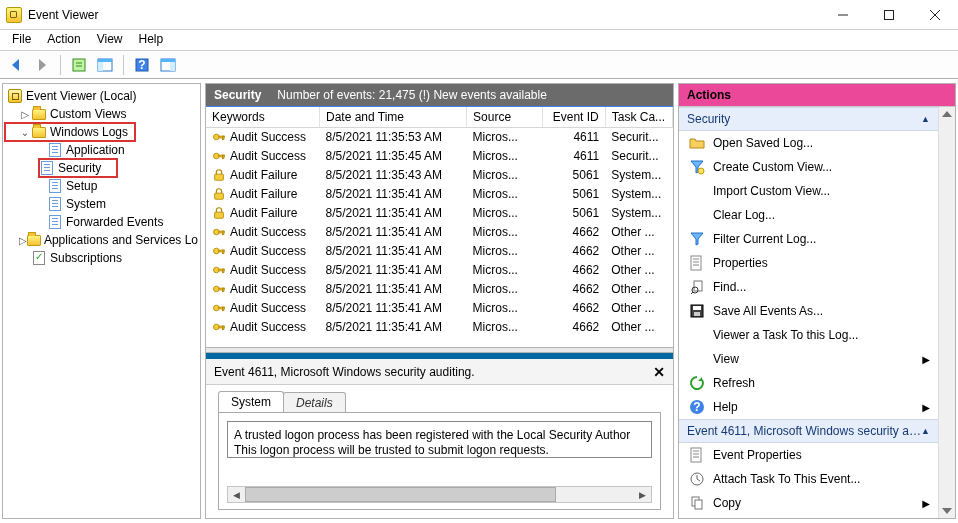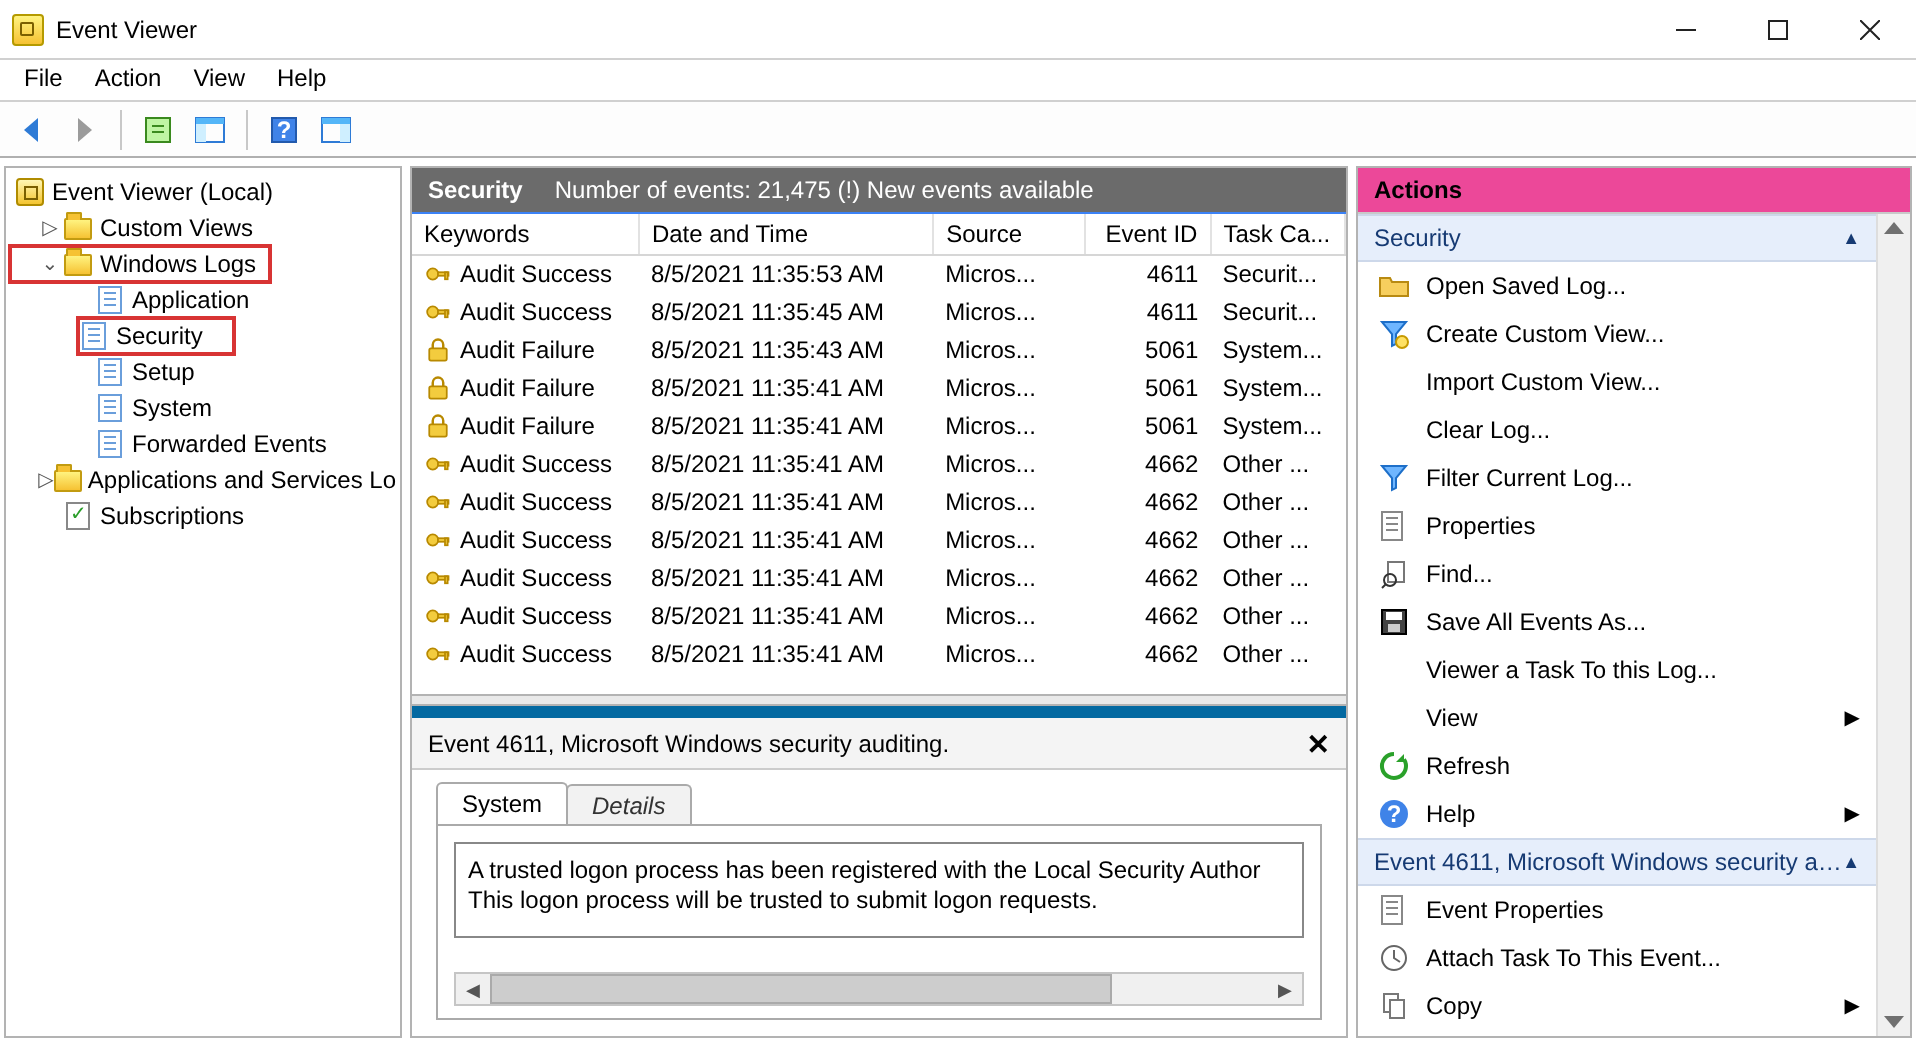--- a/index.html
+++ b/index.html
@@ -68,21 +68,21 @@
 
   
   .detail { height:165px; border-top:6px solid #0369a1; display:flex; flex-direction:column;}
   .detail-head { height:26px; display:flex; align-items:center; justify-content:space-between; background:#f4f4f4; border-bottom:1px solid #ccc; padding:0 8px;}
   .detail-head .closer { font-family:Arial; font-size:14px; font-weight:bold; cursor:pointer;}
   .detail-tabs { display:flex; padding:6px 8px 0 12px; }
   .dtab { padding:3px 12px; border:1px solid #aaa; border-bottom:none; background:#fff; border-radius:3px 3px 0 0; margin-right:-1px;}
   .dtab.inactive { background:#f2f2f2; color:#333; position:relative; top:1px;font-style:italic;}
   .dtab.active { position:relative; z-index:2; }
   .detail-body { margin:0 12px 8px 12px; border:1px solid #aaa; flex:1; padding:8px; position:relative;}
-  .detail-text { border:1px solid #888; padding:6px; height:48px; overflow:hidden; font-size:12px; line-height:15px;}
+  .detail-text { border:1px solid #888; padding:6px; height:37px; overflow:hidden; font-size:12px; line-height:15px;}
   .hscroll { position:absolute; left:8px; right:8px; bottom:6px; height:17px; background:#f0f0f0; border:1px solid #c5c5c5; display:flex; align-items:center;}
   .hscroll .arrow { width:17px; height:100%; display:flex; align-items:center; justify-content:center; background:#f0f0f0; color:#555; font-size:9px;}
   .hscroll .track { flex:1; position:relative; height:100%; }
   .hscroll .thumb { position:absolute; left:0; top:0; bottom:0; width:80%; background:#cdcdcd; border:1px solid #aaa;}
 
   
   .actions-header { background:#ec4899; border-bottom:1px solid #c9c9c9; padding:4px 8px; font-weight:bold; }
   .actions-scroll { flex:1; display:flex; }
   .actions-body { flex:1; overflow:hidden; }
   .ascroll { width:17px; background:#f0f0f0; border-left:1px solid #ddd; position:relative;}

